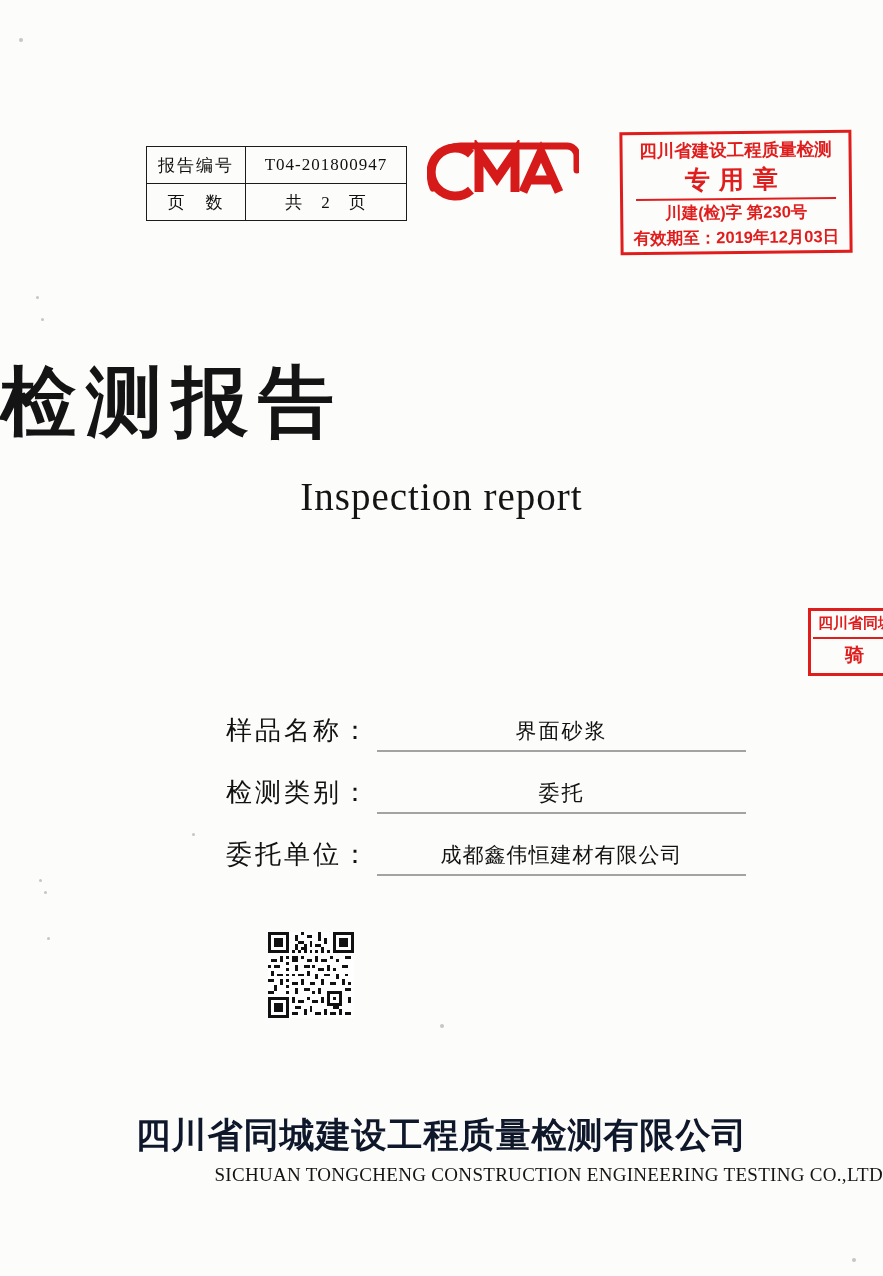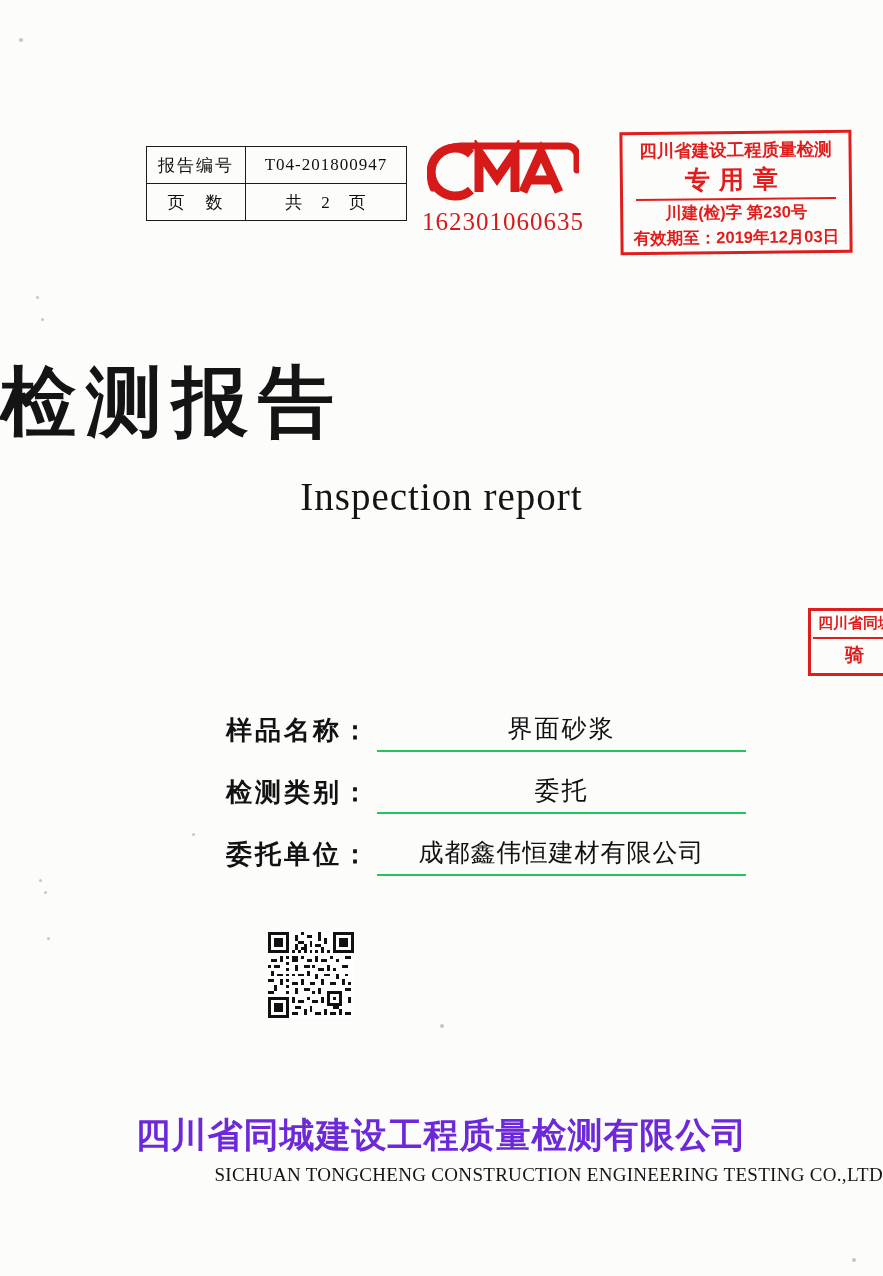--- a/index.html
+++ b/index.html
@@ -192,31 +192,31 @@
     width: 520px;
   }
   .field-row {
     height: 62px;
     display: flex;
     align-items: flex-end;
   }
   .field-label {
     font-size: 26px;
     color: #121212;
-    font-weight: 700;
+    font-weight: 400;
     letter-spacing: 3px;
     white-space: nowrap;
     padding-bottom: 4px;
     font-family: "Liberation Sans", sans-serif;
   }
   .field-value {
     flex: 1;
-    border-bottom: 2px solid #22c55e;
-    text-align: center;
-    font-size: 25px;
+    border-bottom: 2px solid #a3a3a3;
+    text-align: center;
+    font-size: 21px;
     color: #111;
     letter-spacing: 2px;
     padding-bottom: 5px;
     margin-left: 6px;
     font-family: "Liberation Sans", sans-serif;
   }
   .field-value.wide { letter-spacing: 1px; }
 
   
   .qr {
@@ -228,21 +228,21 @@
   }
 
   
   .footer-cn {
     position: absolute;
     left: 0; right: 0;
     top: 1112px;
     text-align: center;
     font-size: 35px;
     font-weight: 700;
-    color: #6d28d9;
+    color: #0f172a;
     letter-spacing: 1px;
     font-family: "Liberation Sans", sans-serif;
   }
   .footer-en {
     position: absolute;
     left: 0; right: 0;
     top: 1164px;
     text-align: right;
     font-size: 19px;
     color: #141414;
@@ -287,21 +287,20 @@
           <path d="M44 14 A24 24 0 1 0 44 50" stroke-linecap="butt"></path>
 
           <path d="M52 52 L52 12 L70 38 L88 12 L88 52"></path>
 
           <path d="M96 52 L114 12 L132 52 M104 40 L124 40"></path>
         </g>
 
         <path d="M6 48 A30 30 0 0 1 36 6 L140 6 A10 10 0 0 1 150 16 L150 30" fill="none" stroke="#d61a1a" stroke-width="7" stroke-linecap="round"></path>
       </svg>
     </div>
-    <div class="cma-code">162301060635</div>
   </div>
 
   <div class="stamp-main">
     <div class="l1">四川省建设工程质量检测</div>
     <div class="l2">专用章</div>
     <div class="rule"></div>
     <div class="l3">川建(检)字 第230号</div>
     <div class="l4">有效期至：2019年12月03日</div>
   </div>
 

